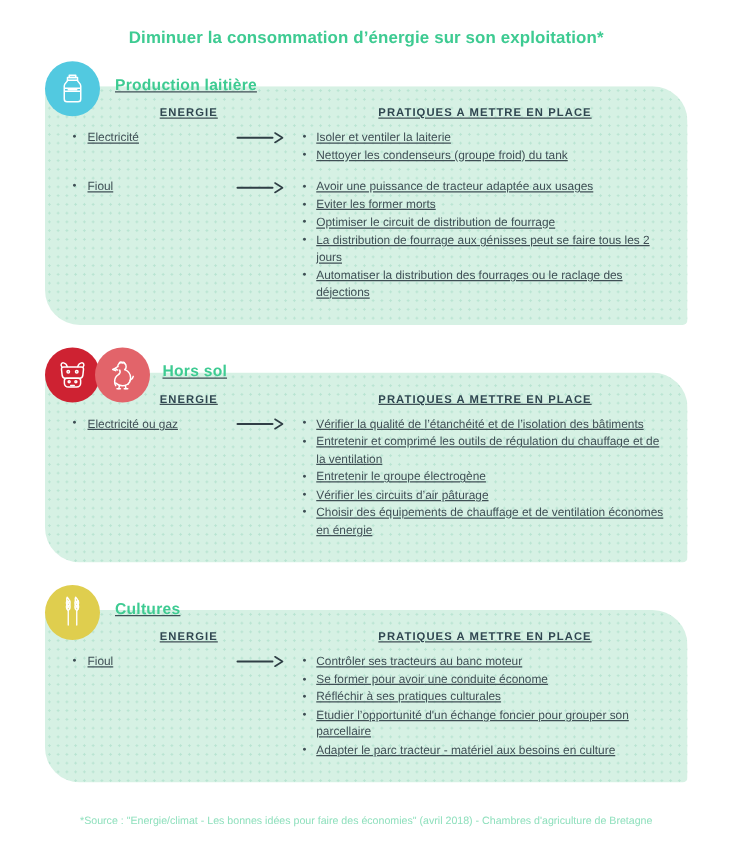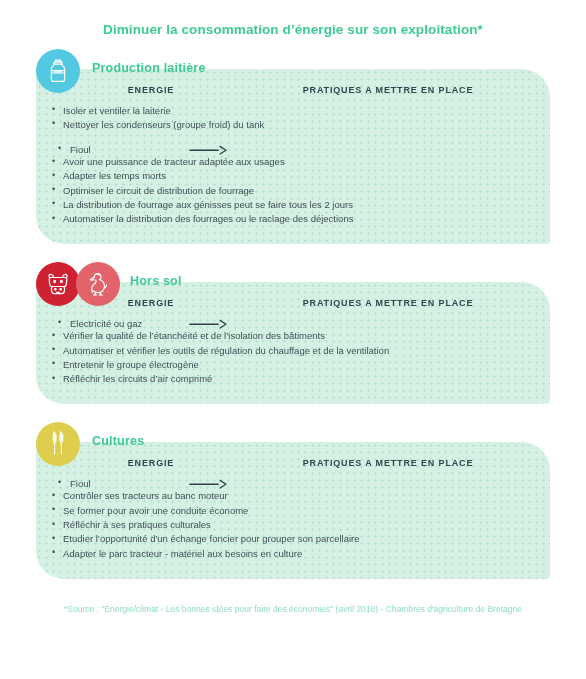--- a/index.html
+++ b/index.html
@@ -28,20 +28,21 @@
     line-height: 1.3;
   }
 
   
   .sections {
     margin-top: 14px;
   }
   .section {
     position: relative;
     margin: 0 0 22px 0;
+    text-decoration: underline;
   }
 
   .section-head {
     position: relative;
     height: 30px;
     padding-left: 36px;
     display: flex;
     align-items: center;
     z-index: 3;
   }
@@ -114,21 +115,21 @@
     flex: 1;
     text-align: center;
   }
 
   
   .row {
     display: flex;
     align-items: flex-start;
     margin-bottom: 11px;
   }
-  .row:last-child { margin-bottom: 0; flex-direction: column; }
+  .row:last-child { margin-bottom: 0; }
 
   .energy-cell {
     width: 190px;
     flex: none;
     display: flex;
     align-items: center;
     padding-top: 1px;
     box-sizing: border-box;
   }
   .energy-label {
@@ -210,39 +211,48 @@
       <span class="section-title">Production laitière</span>
     </div>
 
     <div class="panel">
       <div class="cols">
         <div class="col-energy-head">ENERGIE</div>
         <div class="col-prac-head">PRATIQUES A METTRE EN PLACE</div>
       </div>
 
       <div class="row">
+        <div class="energy-cell">
+          <span class="energy-label">Electricité</span>
+          <span class="arrow">
+            <svg width="42" height="10" viewBox="0 0 42 10">
+              <path d="M2 5.2 H30" stroke="#2f3e45" stroke-width="1.6" stroke-linecap="round" fill="none"></path>
+              <path d="M32 1.4 L38 5.2 L32 9" stroke="#2f3e45" stroke-width="1.3" fill="none" stroke-linecap="round" stroke-linejoin="round"></path>
+            </svg>
+          </span>
+        </div>
         <ul class="practices">
           <li>Isoler et ventiler la laiterie</li>
           <li>Nettoyer les condenseurs (groupe froid) du tank</li>
         </ul>
       </div>
 
       <div class="row">
         <div class="energy-cell">
           <span class="energy-label">Fioul</span>
           <span class="arrow">
             <svg width="42" height="10" viewBox="0 0 42 10">
               <path d="M2 5.2 H30" stroke="#2f3e45" stroke-width="1.6" stroke-linecap="round" fill="none"></path>
               <path d="M32 1.4 L38 5.2 L32 9" stroke="#2f3e45" stroke-width="1.3" fill="none" stroke-linecap="round" stroke-linejoin="round"></path>
             </svg>
           </span>
         </div>
         <ul class="practices">
           <li>Avoir une puissance de tracteur adaptée aux usages</li>
-          <li>Adapter les temps morts</li>
+          <li>Eviter les former morts</li>
           <li>Optimiser le circuit de distribution de fourrage</li>
           <li>La distribution de fourrage aux génisses peut se faire tous les 2 jours</li>
           <li>Automatiser la distribution des fourrages ou le raclage des déjections</li>
         </ul>
       </div>
     </div>
   </div>
 
   <div class="section dual">
     <div class="section-head">
@@ -291,23 +301,24 @@
           <span class="energy-label">Electricité ou gaz</span>
           <span class="arrow">
             <svg width="42" height="10" viewBox="0 0 42 10">
               <path d="M2 5.2 H30" stroke="#2f3e45" stroke-width="1.6" stroke-linecap="round" fill="none"></path>
               <path d="M32 1.4 L38 5.2 L32 9" stroke="#2f3e45" stroke-width="1.3" fill="none" stroke-linecap="round" stroke-linejoin="round"></path>
             </svg>
           </span>
         </div>
         <ul class="practices">
           <li>Vérifier la qualité de l’étanchéité et de l’isolation des bâtiments</li>
-          <li>Automatiser et vérifier les outils de régulation du chauffage et de la ventilation</li>
+          <li>Entretenir et comprimé les outils de régulation du chauffage et de la ventilation</li>
           <li>Entretenir le groupe électrogène</li>
-          <li>Réfléchir les circuits d’air comprimé</li>
+          <li>Vérifier les circuits d’air pâturage</li>
+          <li>Choisir des équipements de chauffage et de ventilation économes en énergie</li>
         </ul>
       </div>
     </div>
   </div>
 
   <div class="section">
     <div class="section-head">
       <div class="badges">
         <div class="badge gold">
           <svg width="28" height="28" viewBox="0 0 28 28" fill="none" stroke="#ffffff" stroke-width="1.1" stroke-linecap="round" stroke-linejoin="round">

